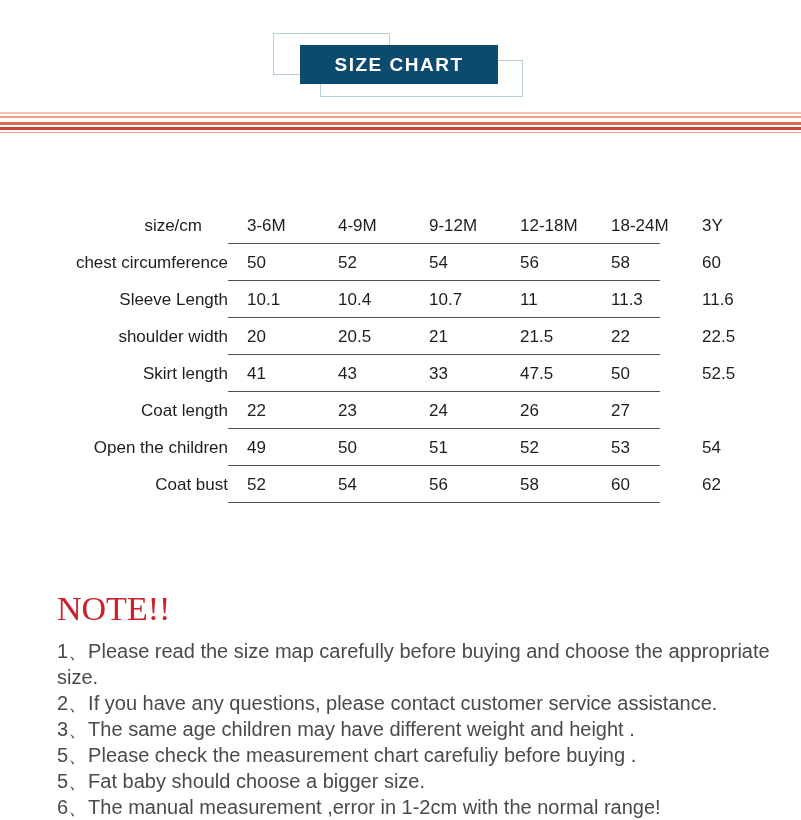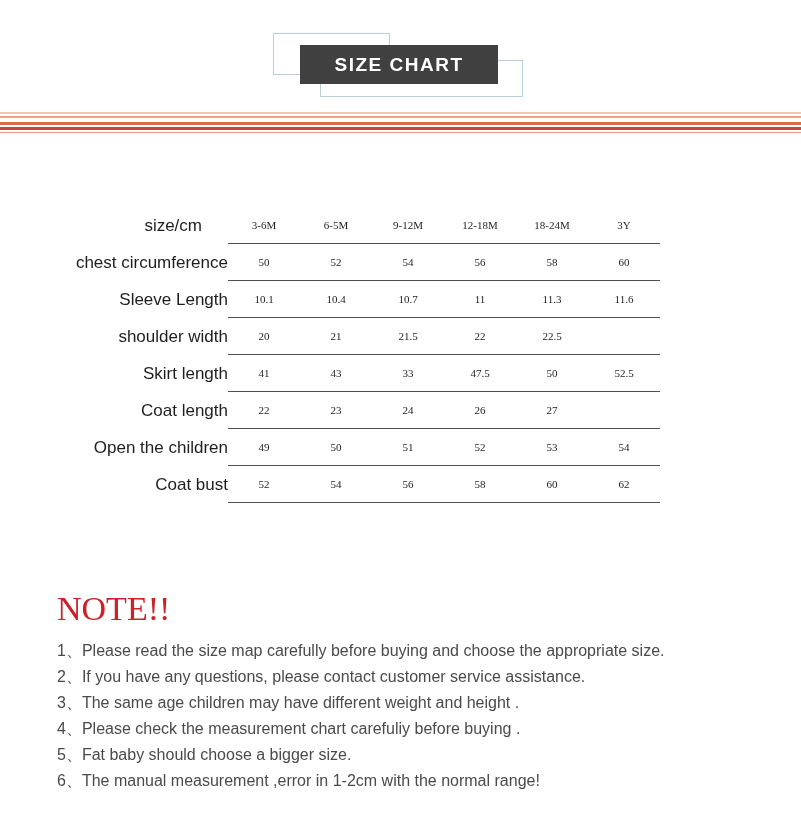--- a/index.html
+++ b/index.html
@@ -4,45 +4,45 @@
 <style>
   * { margin:0; padding:0; box-sizing:border-box; }
   html,body { background:#ffffff; }
   body { font-family:"Liberation Sans", sans-serif; }
   .page { position:relative; width:801px; height:820px; background:#ffffff; overflow:hidden; }
 
   
   .banner-group { position:absolute; top:33px; left:273px; width:252px; height:66px; }
   .decor-rect-left  { position:absolute; top:0; left:0; width:117px; height:42px; border:1px solid #b9cfd8; }
   .decor-rect-right { position:absolute; top:27px; left:47px; width:203px; height:37px; border:1px solid #b9cfd8; }
-  .banner { position:absolute; top:12px; left:27px; width:198px; height:39px; background:#404040;
+  .banner { position:absolute; top:12px; left:27px; width:198px; height:39px; background:#0c4a6e;
             color:#ffffff; font-size:19px; font-weight:700; letter-spacing:1.5px;
             text-align:center; line-height:39px; }
 
   
   .stripes { position:absolute; top:112px; left:0; width:801px; }
   .stripe-1 { height:2px; background:#f6c5b1; margin-bottom:2px; }
   .stripe-2 { height:2px; background:#f0a183; margin-bottom:4px; }
   .stripe-3 { height:3px; background:#e06a50; margin-bottom:2px; }
   .stripe-4 { height:3px; background:#c74936; margin-bottom:2px; }
   .stripe-5 { height:1px; background:#eb9d86; }
 
   
   .size-table { position:absolute; top:207px; left:58px; width:602px; color:#1e1e1e; }
-  .t-row { position:relative; display:grid; grid-template-columns:170px repeat(6, 72px); height:37px; }
+  .t-row { position:relative; display:grid; grid-template-columns:170px repeat(6, 72px); height:37px;gap:19px; }
   .t-row::after { content:""; position:absolute; left:170px; right:0; bottom:0; border-bottom:1px solid #4f4f4f; }
   .t-label { text-align:right; line-height:37px; font-size:17px; white-space:nowrap; }
-  .t-cell  { text-align:center; line-height:37px; font-size:11px;font-family:Liberation Serif, serif; }
+  .t-cell  { text-align:left; line-height:37px; font-size:17px; }
   .t-head .t-label { padding-right:26px; }
 
   
   .note-title { position:absolute; top:590px; left:57px; font-family:"Liberation Serif", serif;
                 font-size:34px; font-weight:400; color:#cc2128; }
   .note-list  { position:absolute; top:638px; left:57px; list-style:none; }
-  .note-item  { font-size:16px; line-height:26px; color:#4a4a4a; }
+  .note-item  { font-size:20px; line-height:26px; color:#4a4a4a; }
 </style>
 </head>
 <body>
 
 <div class="page">
 
   <div class="banner-group">
     <div class="decor-rect-left"></div>
     <div class="decor-rect-right"></div>
     <div class="banner">SIZE CHART</div>
@@ -54,21 +54,21 @@
     <div class="stripe-3"></div>
     <div class="stripe-4"></div>
     <div class="stripe-5"></div>
   </div>
 
   <div class="size-table">
 
     <div class="t-row t-head">
       <div class="t-label">size/cm</div>
       <div class="t-cell">3-6M</div>
-      <div class="t-cell">6-5M</div>
+      <div class="t-cell">4-9M</div>
       <div class="t-cell">9-12M</div>
       <div class="t-cell">12-18M</div>
       <div class="t-cell">18-24M</div>
       <div class="t-cell">3Y</div>
     </div>
 
     <div class="t-row">
       <div class="t-label">chest circumference</div>
       <div class="t-cell">50</div>
       <div class="t-cell">52</div>
@@ -84,20 +84,21 @@
       <div class="t-cell">10.4</div>
       <div class="t-cell">10.7</div>
       <div class="t-cell">11</div>
       <div class="t-cell">11.3</div>
       <div class="t-cell">11.6</div>
     </div>
 
     <div class="t-row">
       <div class="t-label">shoulder width</div>
       <div class="t-cell">20</div>
+      <div class="t-cell">20.5</div>
       <div class="t-cell">21</div>
       <div class="t-cell">21.5</div>
       <div class="t-cell">22</div>
       <div class="t-cell">22.5</div>
     </div>
 
     <div class="t-row">
       <div class="t-label">Skirt length</div>
       <div class="t-cell">41</div>
       <div class="t-cell">43</div>
@@ -137,18 +138,18 @@
     </div>
 
   </div>
 
   <div class="note-title">NOTE!!</div>
 
   <ul class="note-list">
     <li class="note-item">1、Please read the size map carefully before buying and choose the appropriate size.</li>
     <li class="note-item">2、If you have any questions, please contact customer service assistance.</li>
     <li class="note-item">3、The same age children may have different weight and height .</li>
-    <li class="note-item">4、Please check the measurement chart carefuliy before buying .</li>
+    <li class="note-item">5、Please check the measurement chart carefuliy before buying .</li>
     <li class="note-item">5、Fat baby should choose a bigger size.</li>
     <li class="note-item">6、The manual measurement ,error in 1-2cm with the normal range!</li>
   </ul>
 
 </div>
 
 </body></html>

